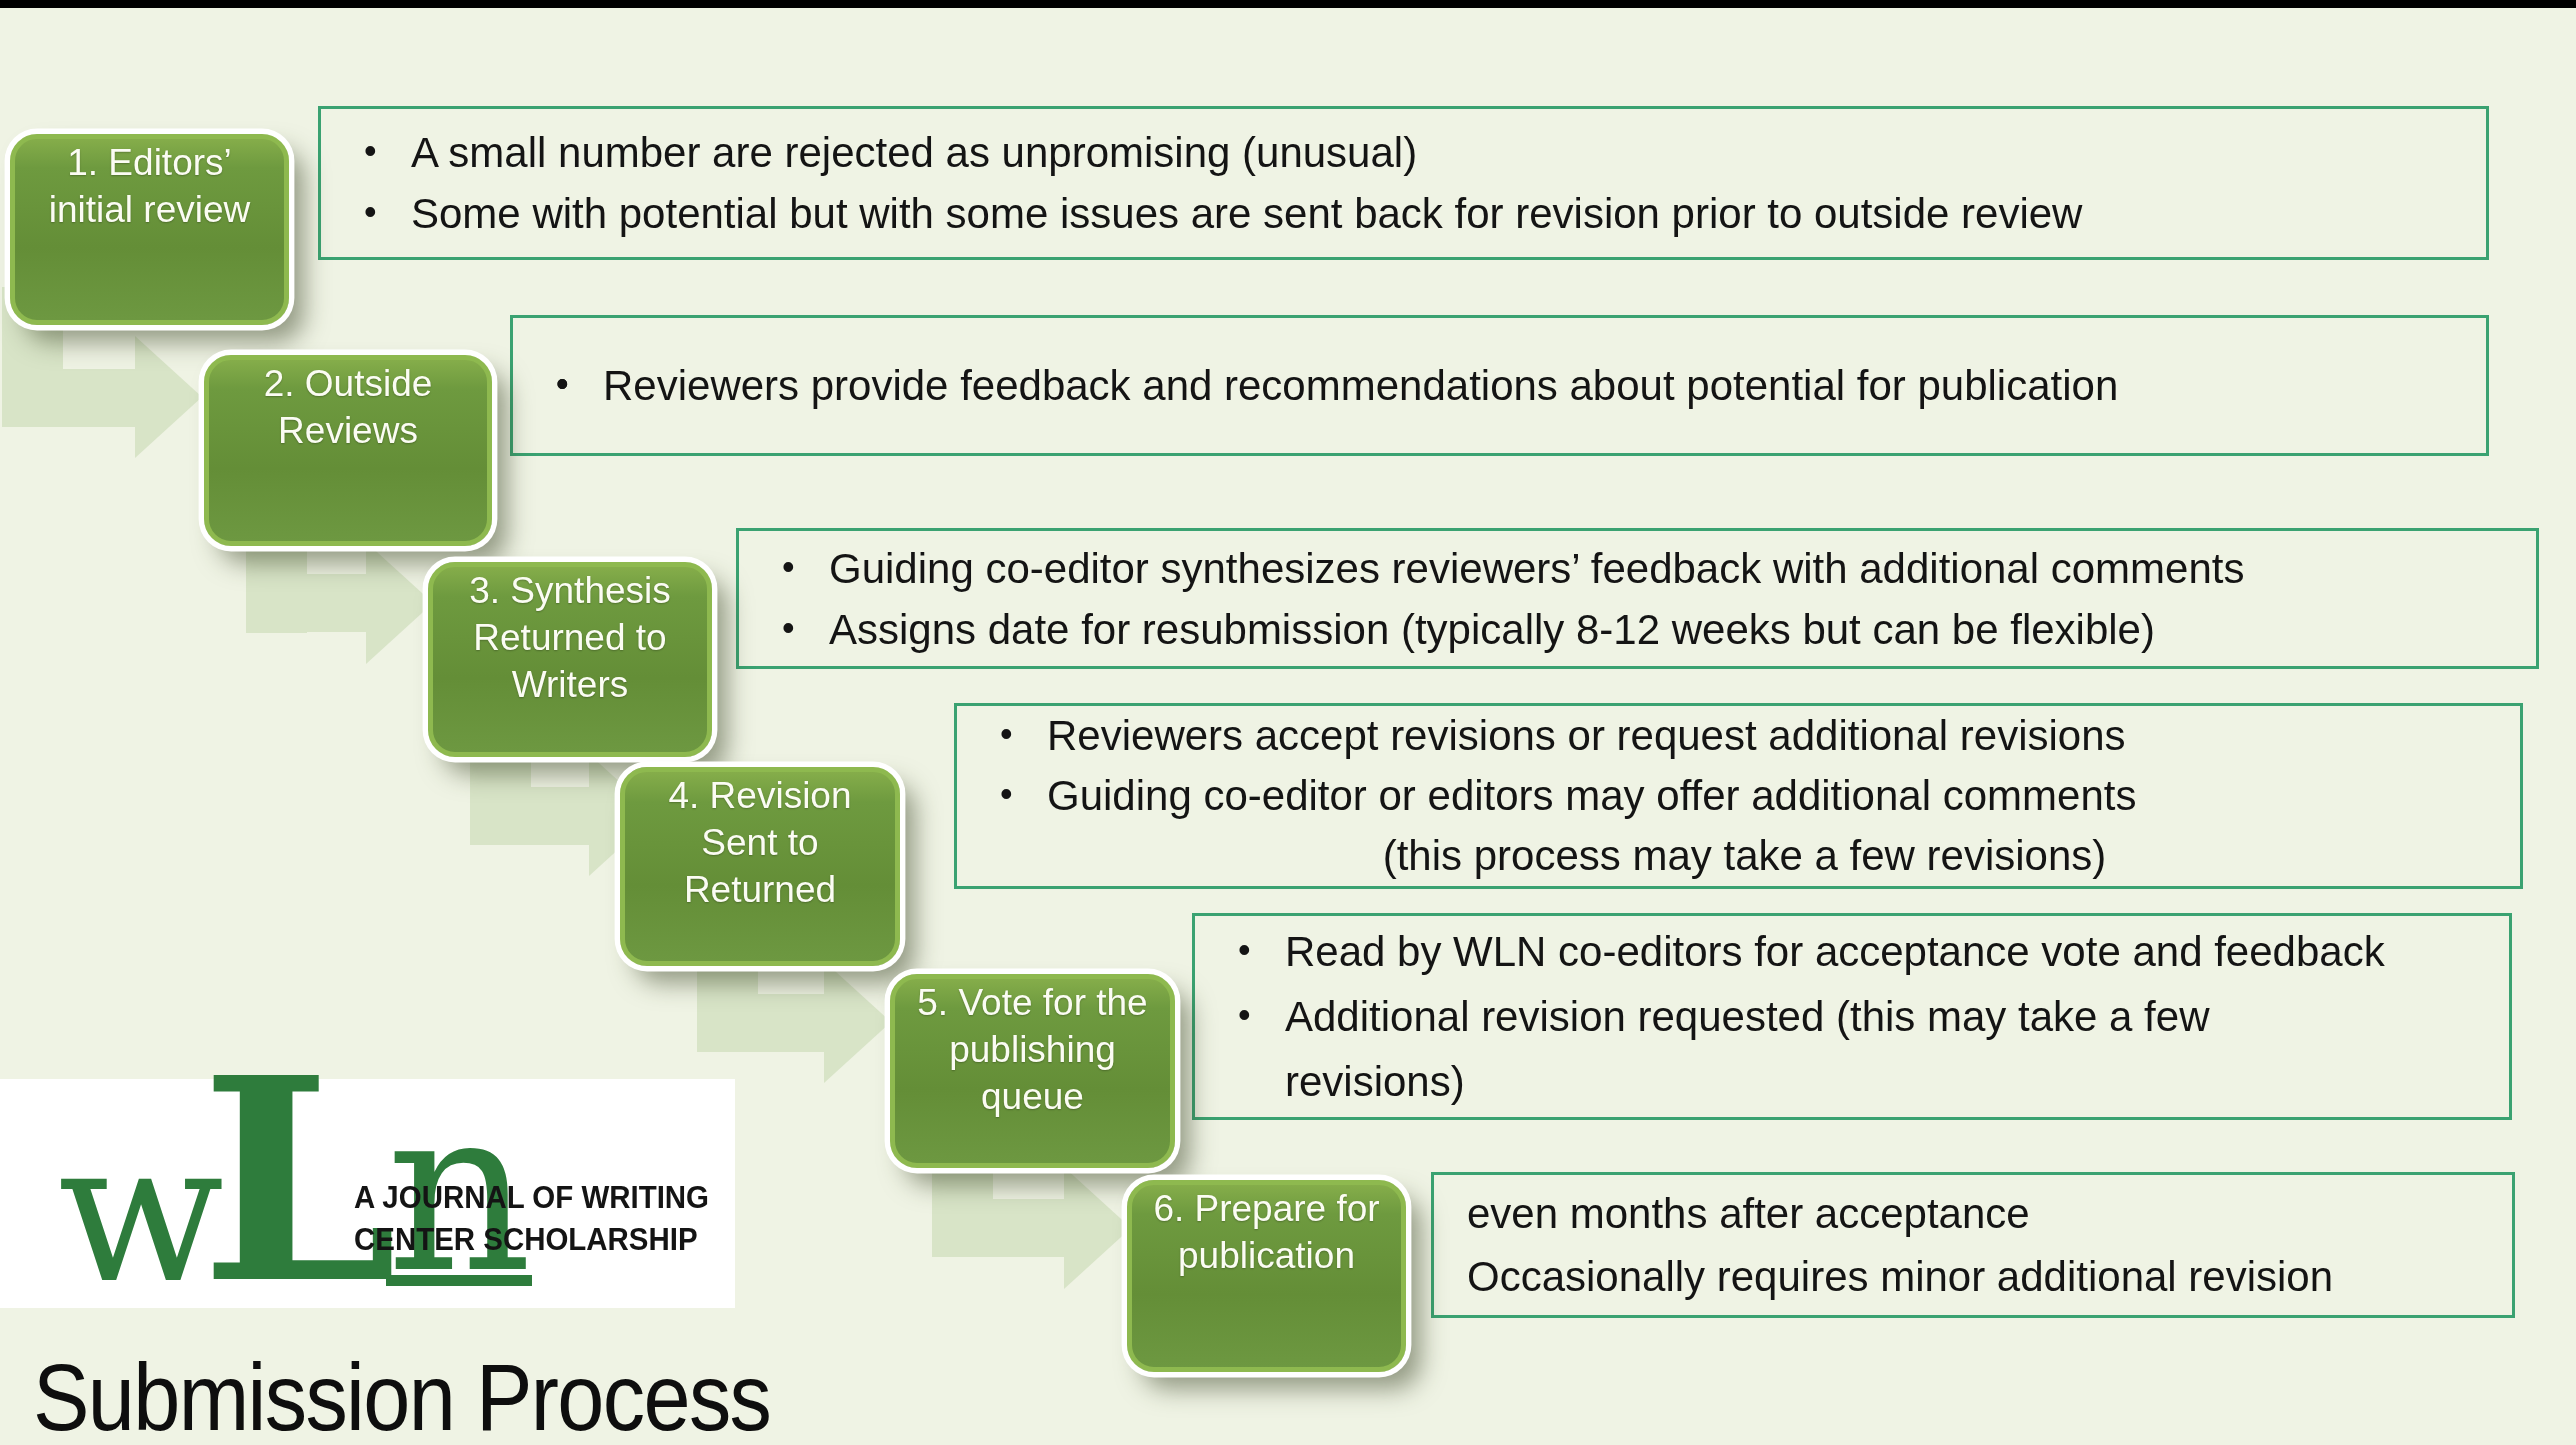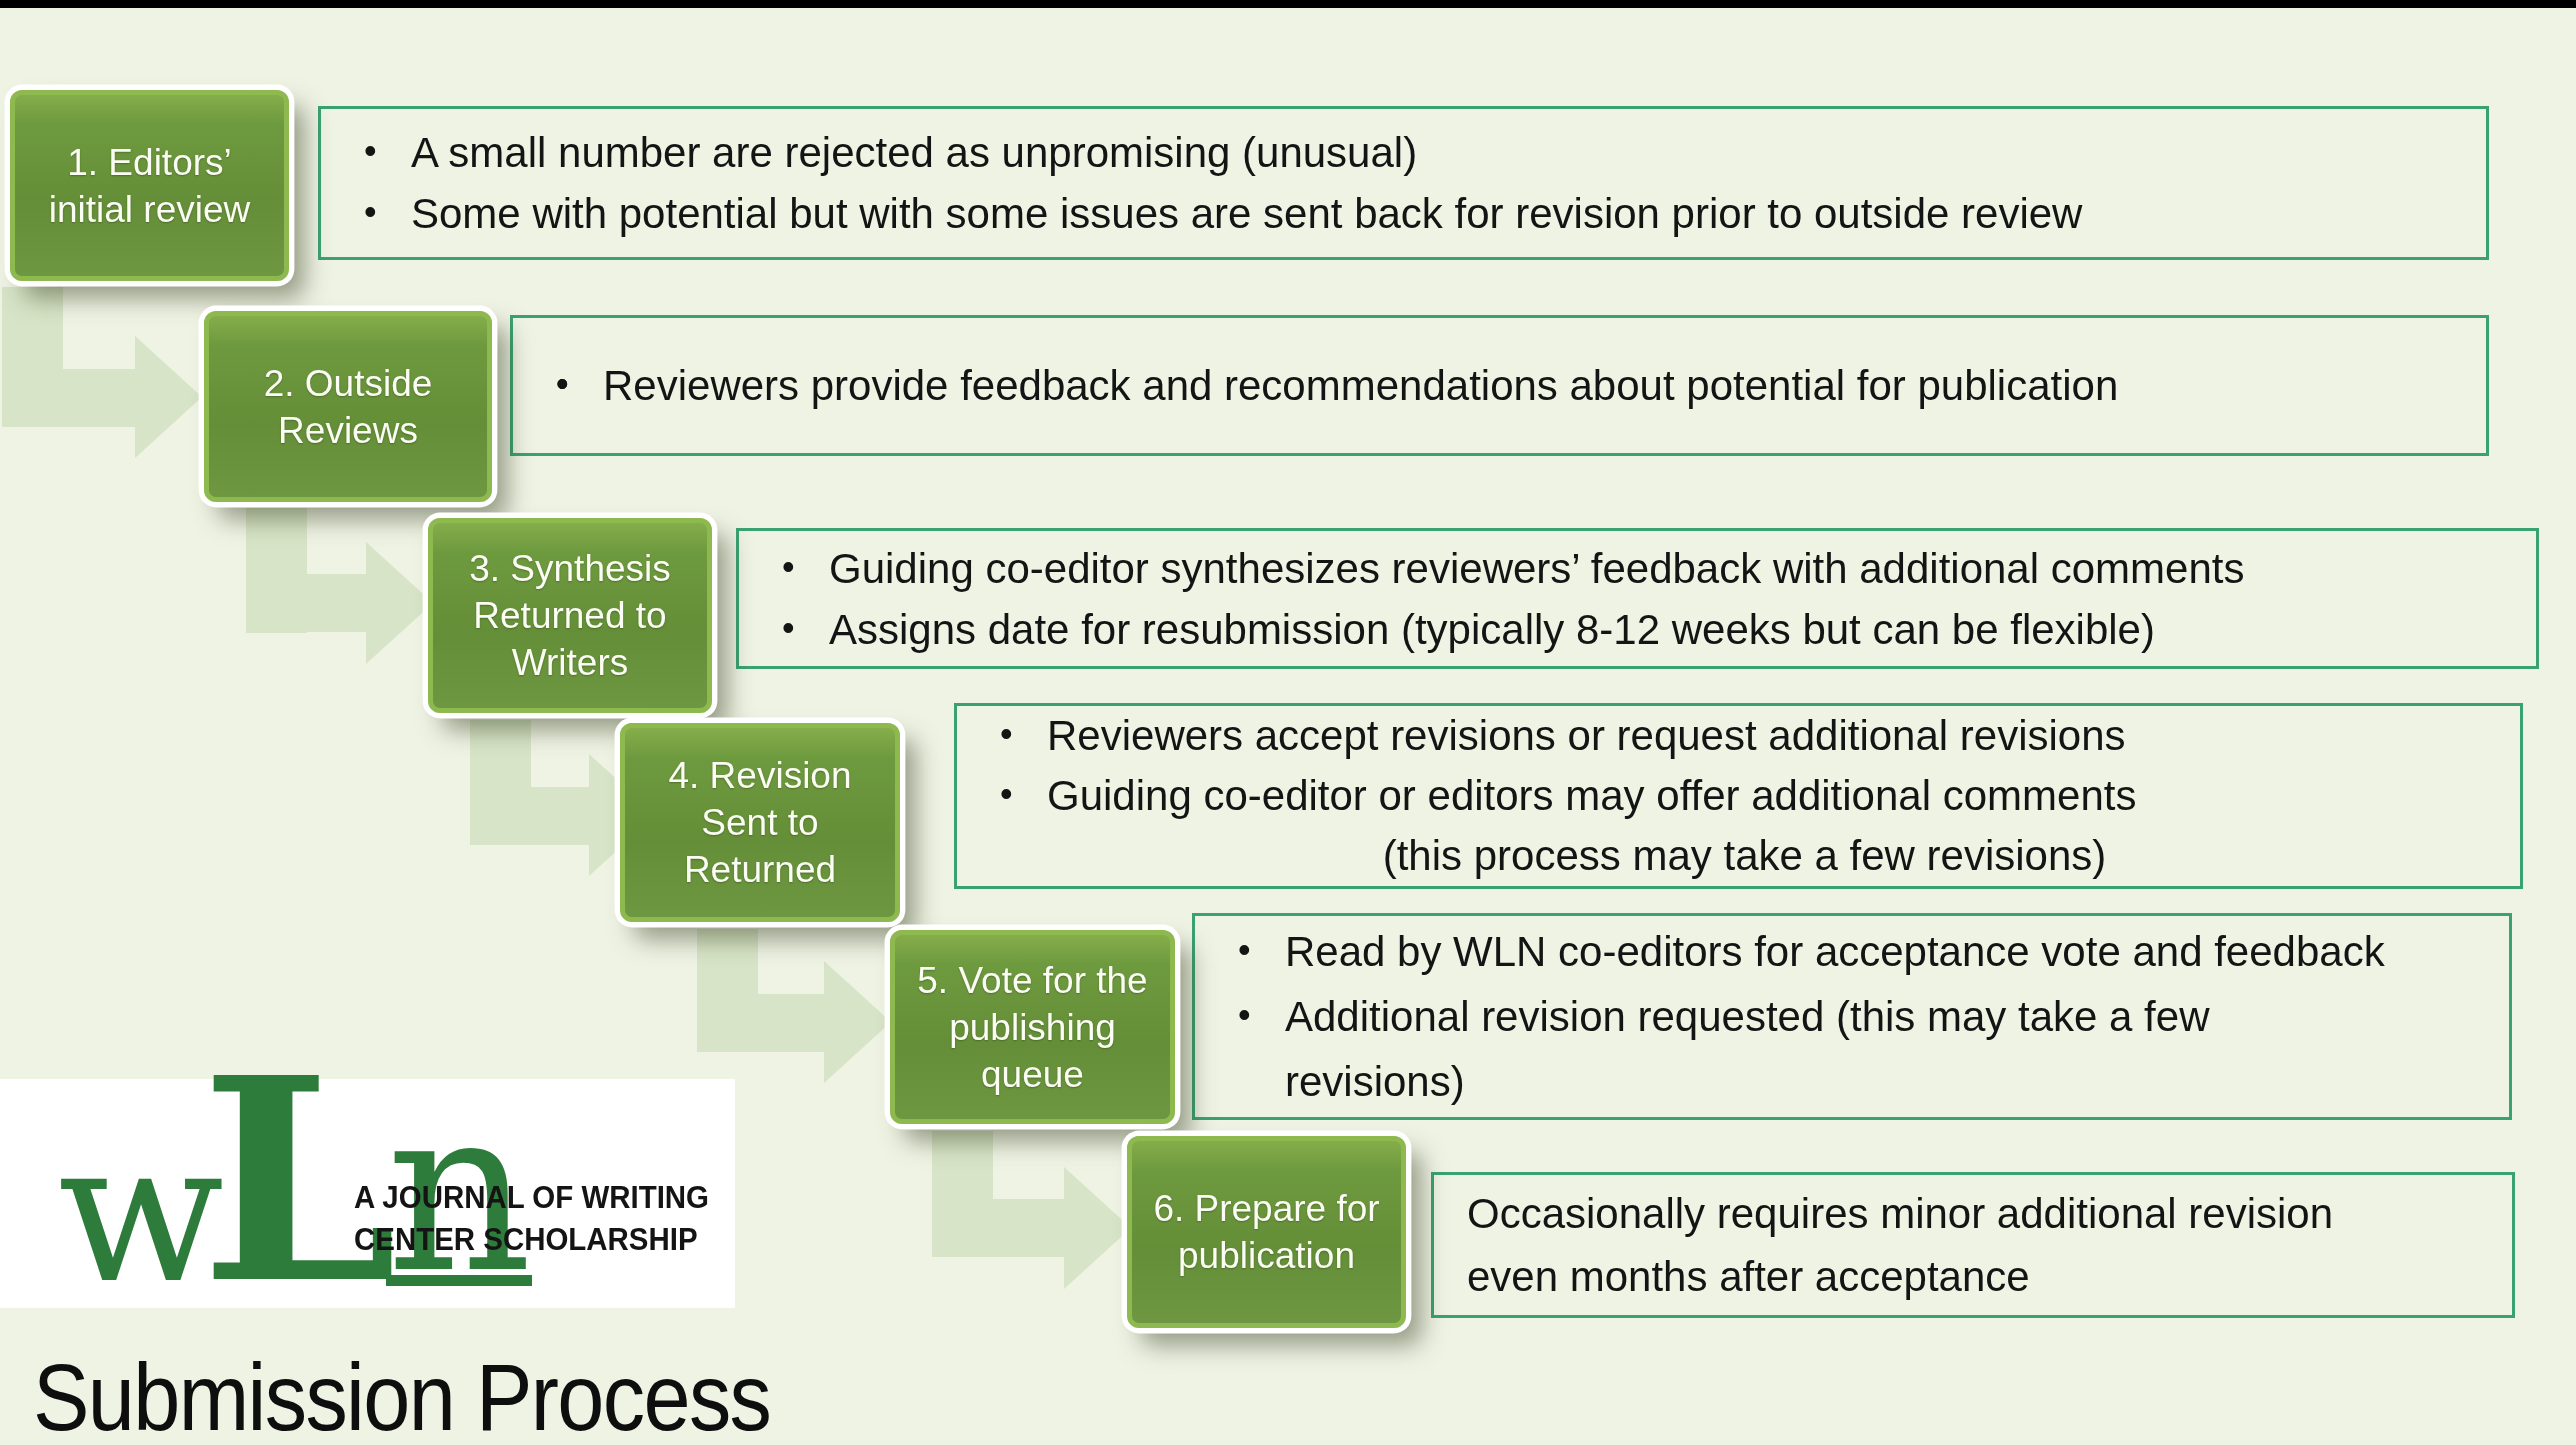--- a/index.html
+++ b/index.html
@@ -7,27 +7,28 @@
     position:relative; width:2576px; height:1445px;
     background:#eff3e4; overflow:hidden;
     font-family:"Liberation Sans", sans-serif;
     color:#161616;
   }
   .topbar { position:absolute; left:0; top:0; width:2576px; height:8.1px; background:#000; }
 
   
   .step-box {
     position:absolute; z-index:3;
-    border-radius:12px;
+    border-radius:27px;
     border:5.4px solid #8eb94f;
     background:linear-gradient(180deg,#85ad4a 0%,#6e9a3f 16%,#648e37 60%,#6d9841 100%);
     box-shadow:0 0 0 5.4px #ffffff, 14.5px 16.3px 25px rgba(55,65,35,.5);
-    display:flex; flex-direction:column; justify-content:center; align-items:center;
+    display:flex; flex-direction:column; justify-content:flex-start; align-items:center;
     color:#fbfcf3; font-size:37px; line-height:47px; text-align:center;
     text-shadow:0 0.9px 1.8px rgba(0,0,0,.25);
+    margin-top:44px;
   }
   .box-line { white-space:nowrap; }
 
   
   .note-box {
     position:absolute; z-index:2;
     border:3.6px solid #3aa271; background:#eff3e4;
     display:flex; flex-direction:column; justify-content:center;
     font-size:42px; line-height:61px; color:#141414;
   }
@@ -141,22 +142,22 @@
       <div class="note-line bulleted"><span class="dot">•</span><span>Reviewers accept revisions or request additional revisions</span></div>
       <div class="note-line bulleted"><span class="dot">•</span><span>Guiding co-editor or editors may offer additional comments</span></div>
       <div class="note-line center"><span>(this process may take a few revisions)</span></div>
     </div>
   <div class="note-box" style="left:1192px; top:913px; width:1314px; height:201px; line-height:65px;">
       <div class="note-line bulleted"><span class="dot">•</span><span>Read by </span><span class="it">WLN</span><span> co-editors for acceptance vote and feedback</span></div>
       <div class="note-line bulleted"><span class="dot">•</span><span>Additional revision requested (this may take a few</span></div>
       <div class="note-line cont"><span>revisions)</span></div>
     </div>
   <div class="note-box plain" style="left:1431px; top:1172px; width:1078px; height:140px; line-height:63px;">
+      <div class="note-line"><span>even months after acceptance</span></div>
       <div class="note-line"><span>Occasionally requires minor additional revision</span></div>
-      <div class="note-line"><span>even months after acceptance</span></div>
     </div>
 
   <div class="logo-panel">
     <div class="logo-mark">
       <span class="lw">w</span>
       <span class="ll">L</span>
       <span class="ln">n</span>
     </div>
     <div class="logo-text">
       <div>A JOURNAL OF WRITING</div>

